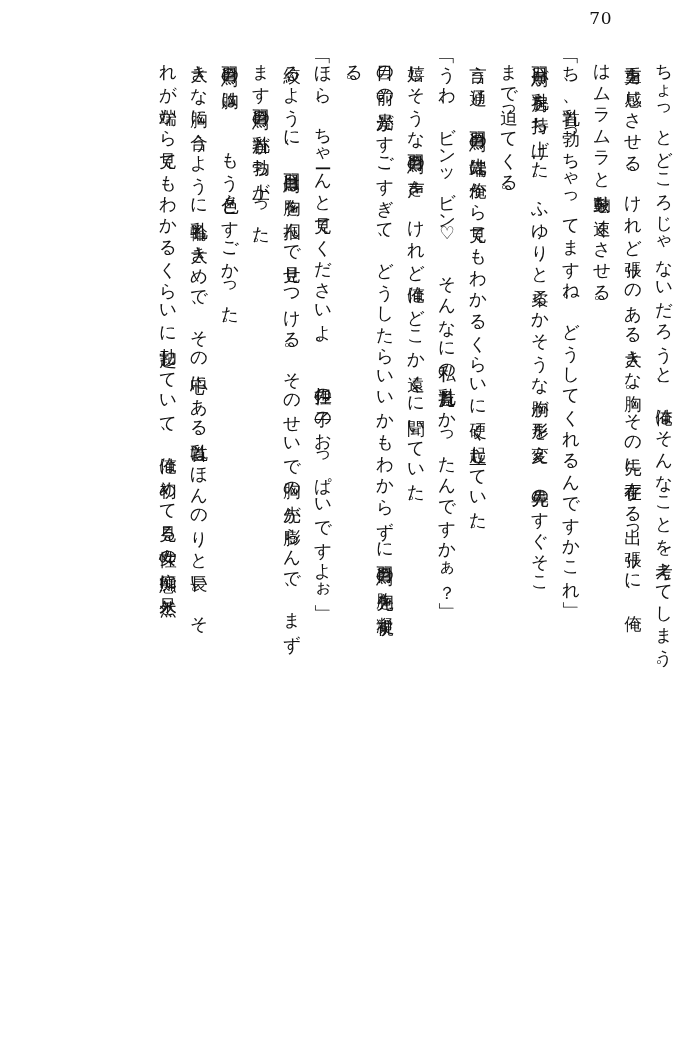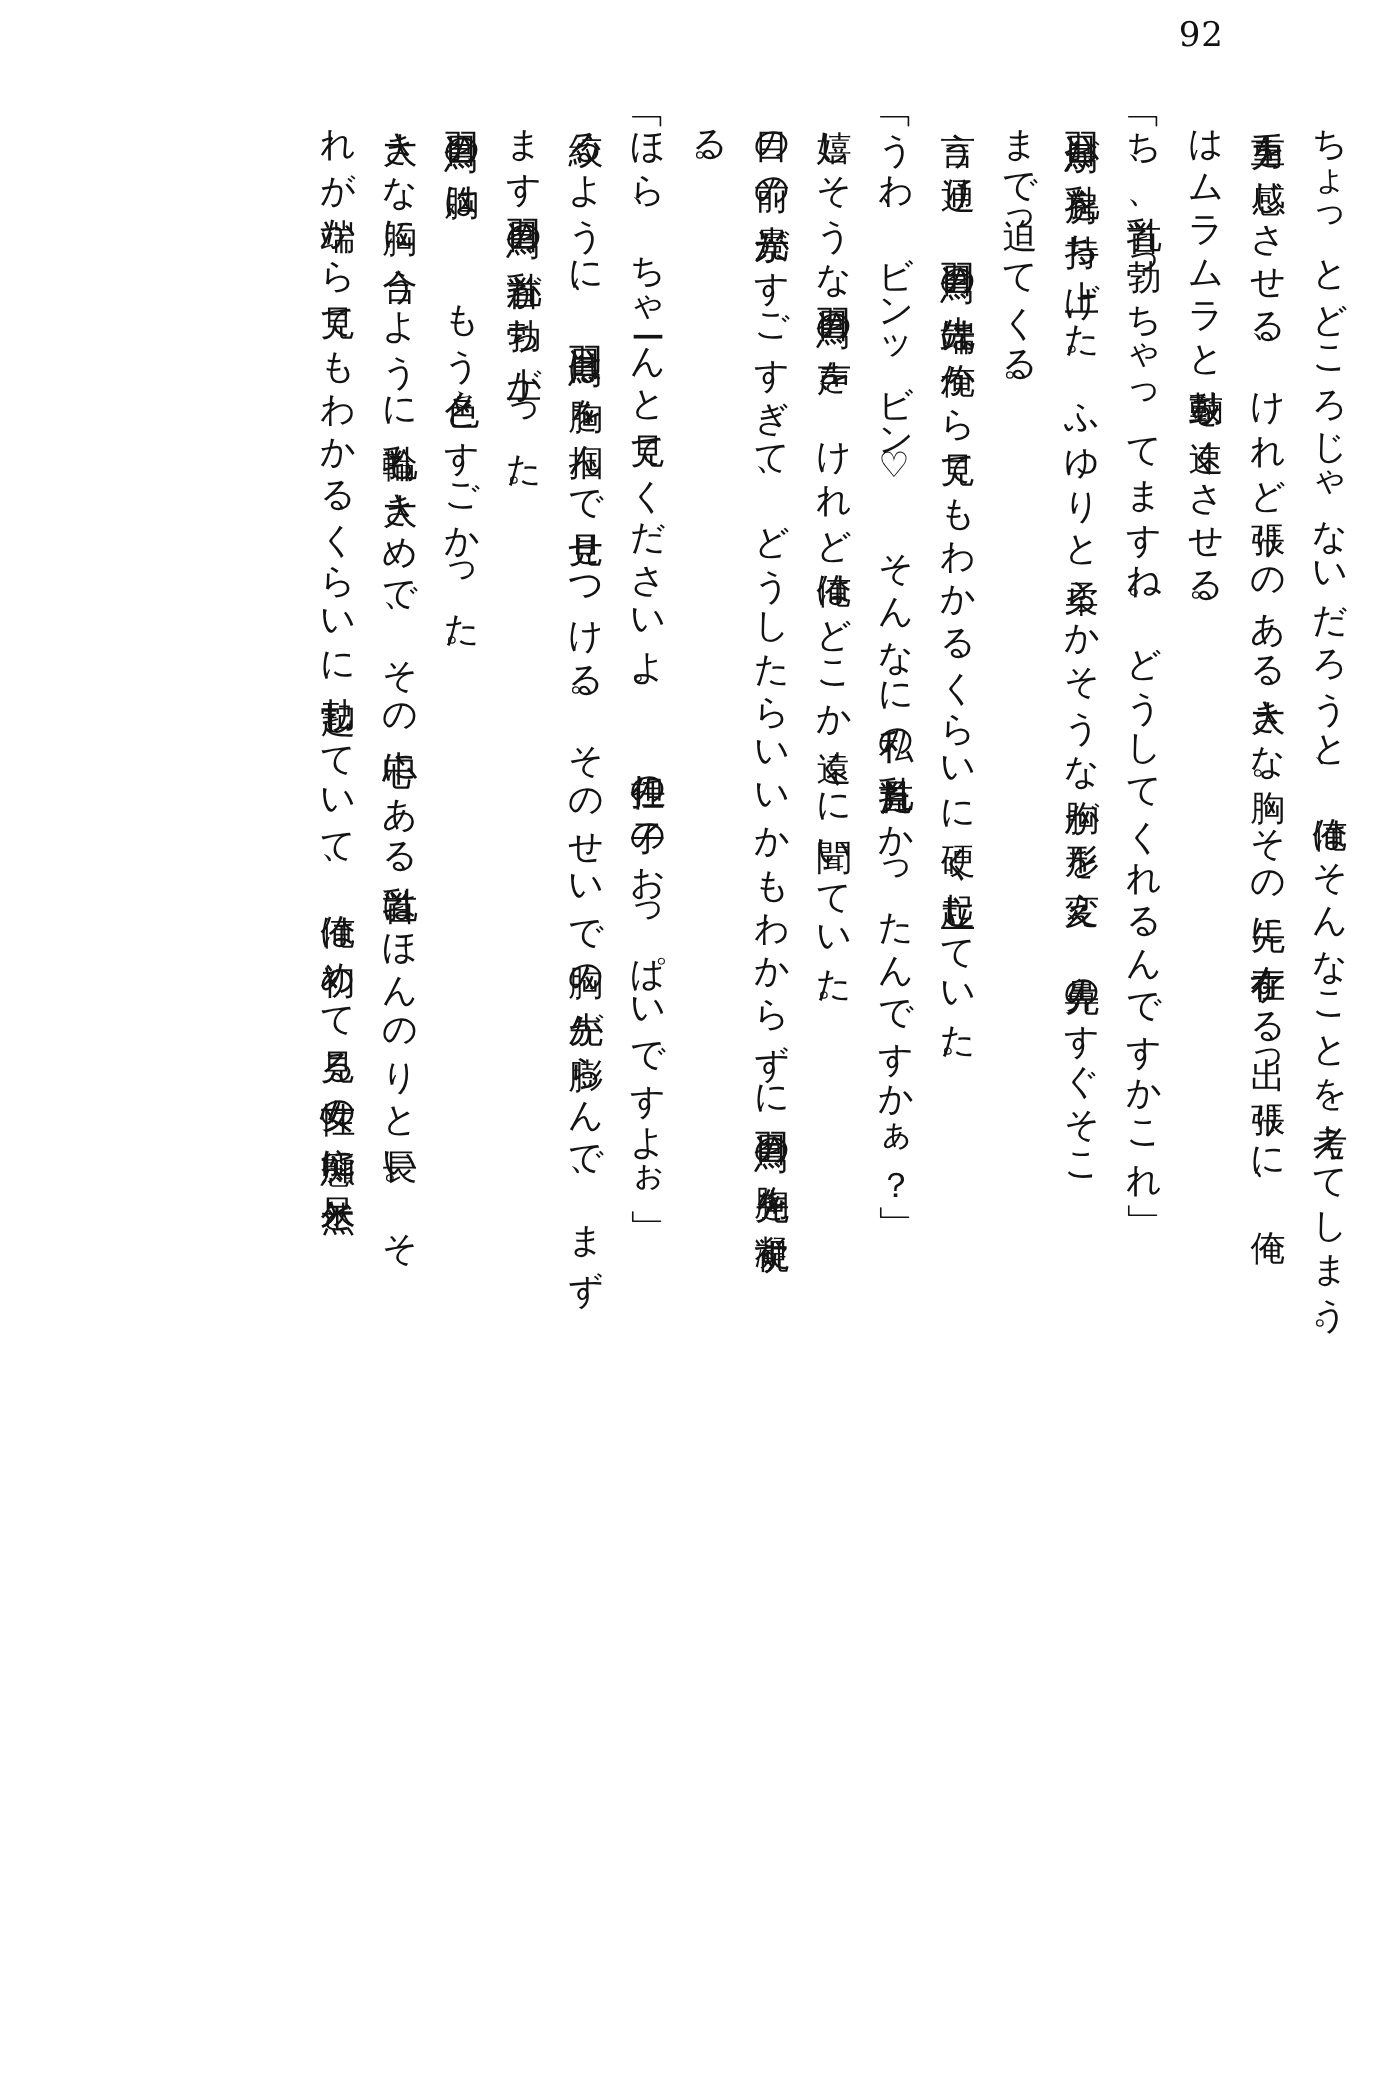--- a/index.html
+++ b/index.html
@@ -61,21 +61,21 @@
     font-family: "DejaVu Serif", "Liberation Serif", serif;
     color: #131313;
   }
 
 </style>
 </head>
 <body>
 
 <div class="page">
 
-  <div class="page-number">92</div>
+  <div class="page-number">70</div>
 
   <div class="body-text">
     <div class="col">ちょっとどころじゃないだろうと、俺はそんなことを考えてしまう。</div>
     <div class="col">重力を感じさせる、けれど張りのある大きな胸。その先に存在する出っ張りに、俺</div>
     <div class="col">はムラムラと鼓動を速くさせる。</div>
     <div class="col">「ち、乳首、勃っちゃってますね。どうしてくれるんですかこれ」</div>
     <div class="col">羽目鳥が乳房を持ち上げた。ふゆりと柔らかそうな胸が形を変え、鼻先のすぐそこ</div>
     <div class="col">まで迫ってくる。</div>
     <div class="col">言う通り、羽目鳥の先端は俺から見てもわかるくらいに硬く起立していた。</div>
     <div class="col">「うわ、ビンッビン♡　そんなに私の乳首見たかったんですかぁ？」</div>

